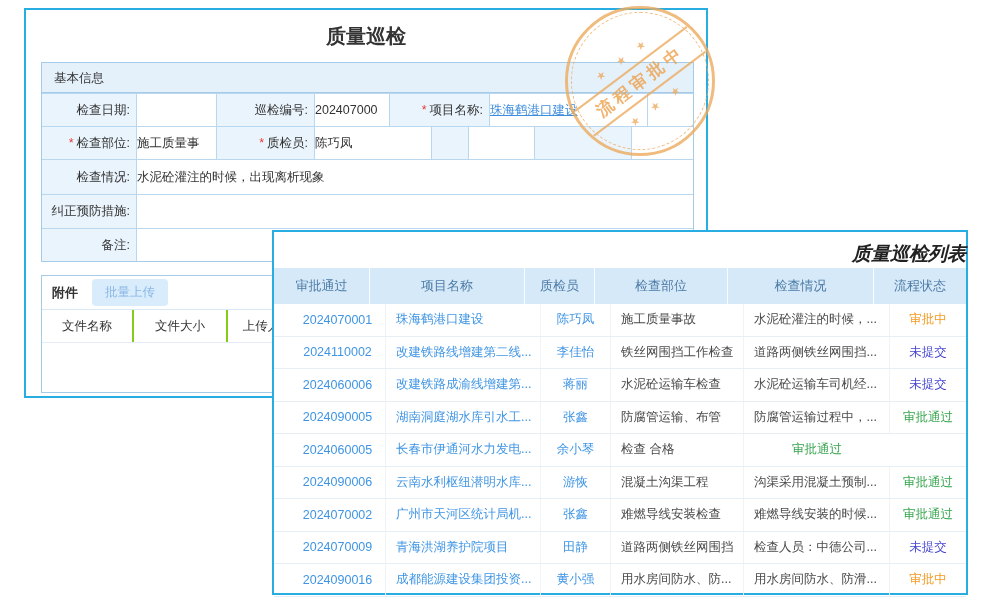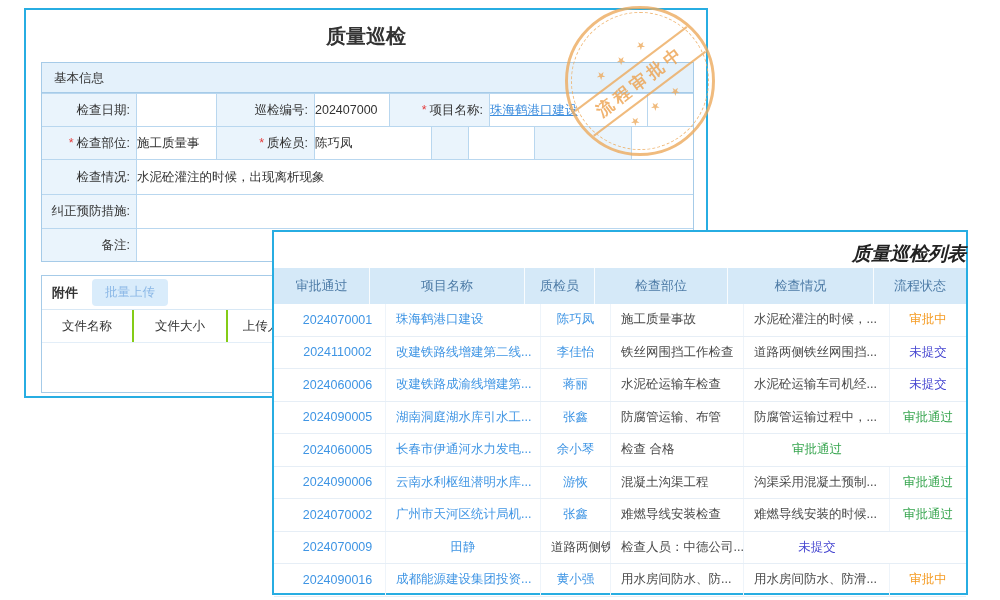--- a/index.html
+++ b/index.html
@@ -220,20 +220,21 @@
         <div class="lrow">
           <div class="lcell c-no">2024070002</div>
           <div class="lcell c-project">广州市天河区统计局机...</div>
           <div class="lcell c-inspector">张鑫</div>
           <div class="lcell c-part">难燃导线安装检查</div>
           <div class="lcell c-situation">难燃导线安装的时候...</div>
           <div class="lcell c-status" style="color: rgb(54, 165, 78);">审批通过</div>
         </div>
         <div class="lrow">
           <div class="lcell c-no">2024070009</div>
+          <div class="lcell c-project">青海洪湖养护院项目</div>
           <div class="lcell c-inspector">田静</div>
           <div class="lcell c-part">道路两侧铁丝网围挡</div>
           <div class="lcell c-situation">检查人员：中德公司...</div>
           <div class="lcell c-status" style="color: rgb(71, 71, 209);">未提交</div>
         </div>
         <div class="lrow">
           <div class="lcell c-no">2024090016</div>
           <div class="lcell c-project">成都能源建设集团投资...</div>
           <div class="lcell c-inspector">黄小强</div>
           <div class="lcell c-part">用水房间防水、防...</div>

